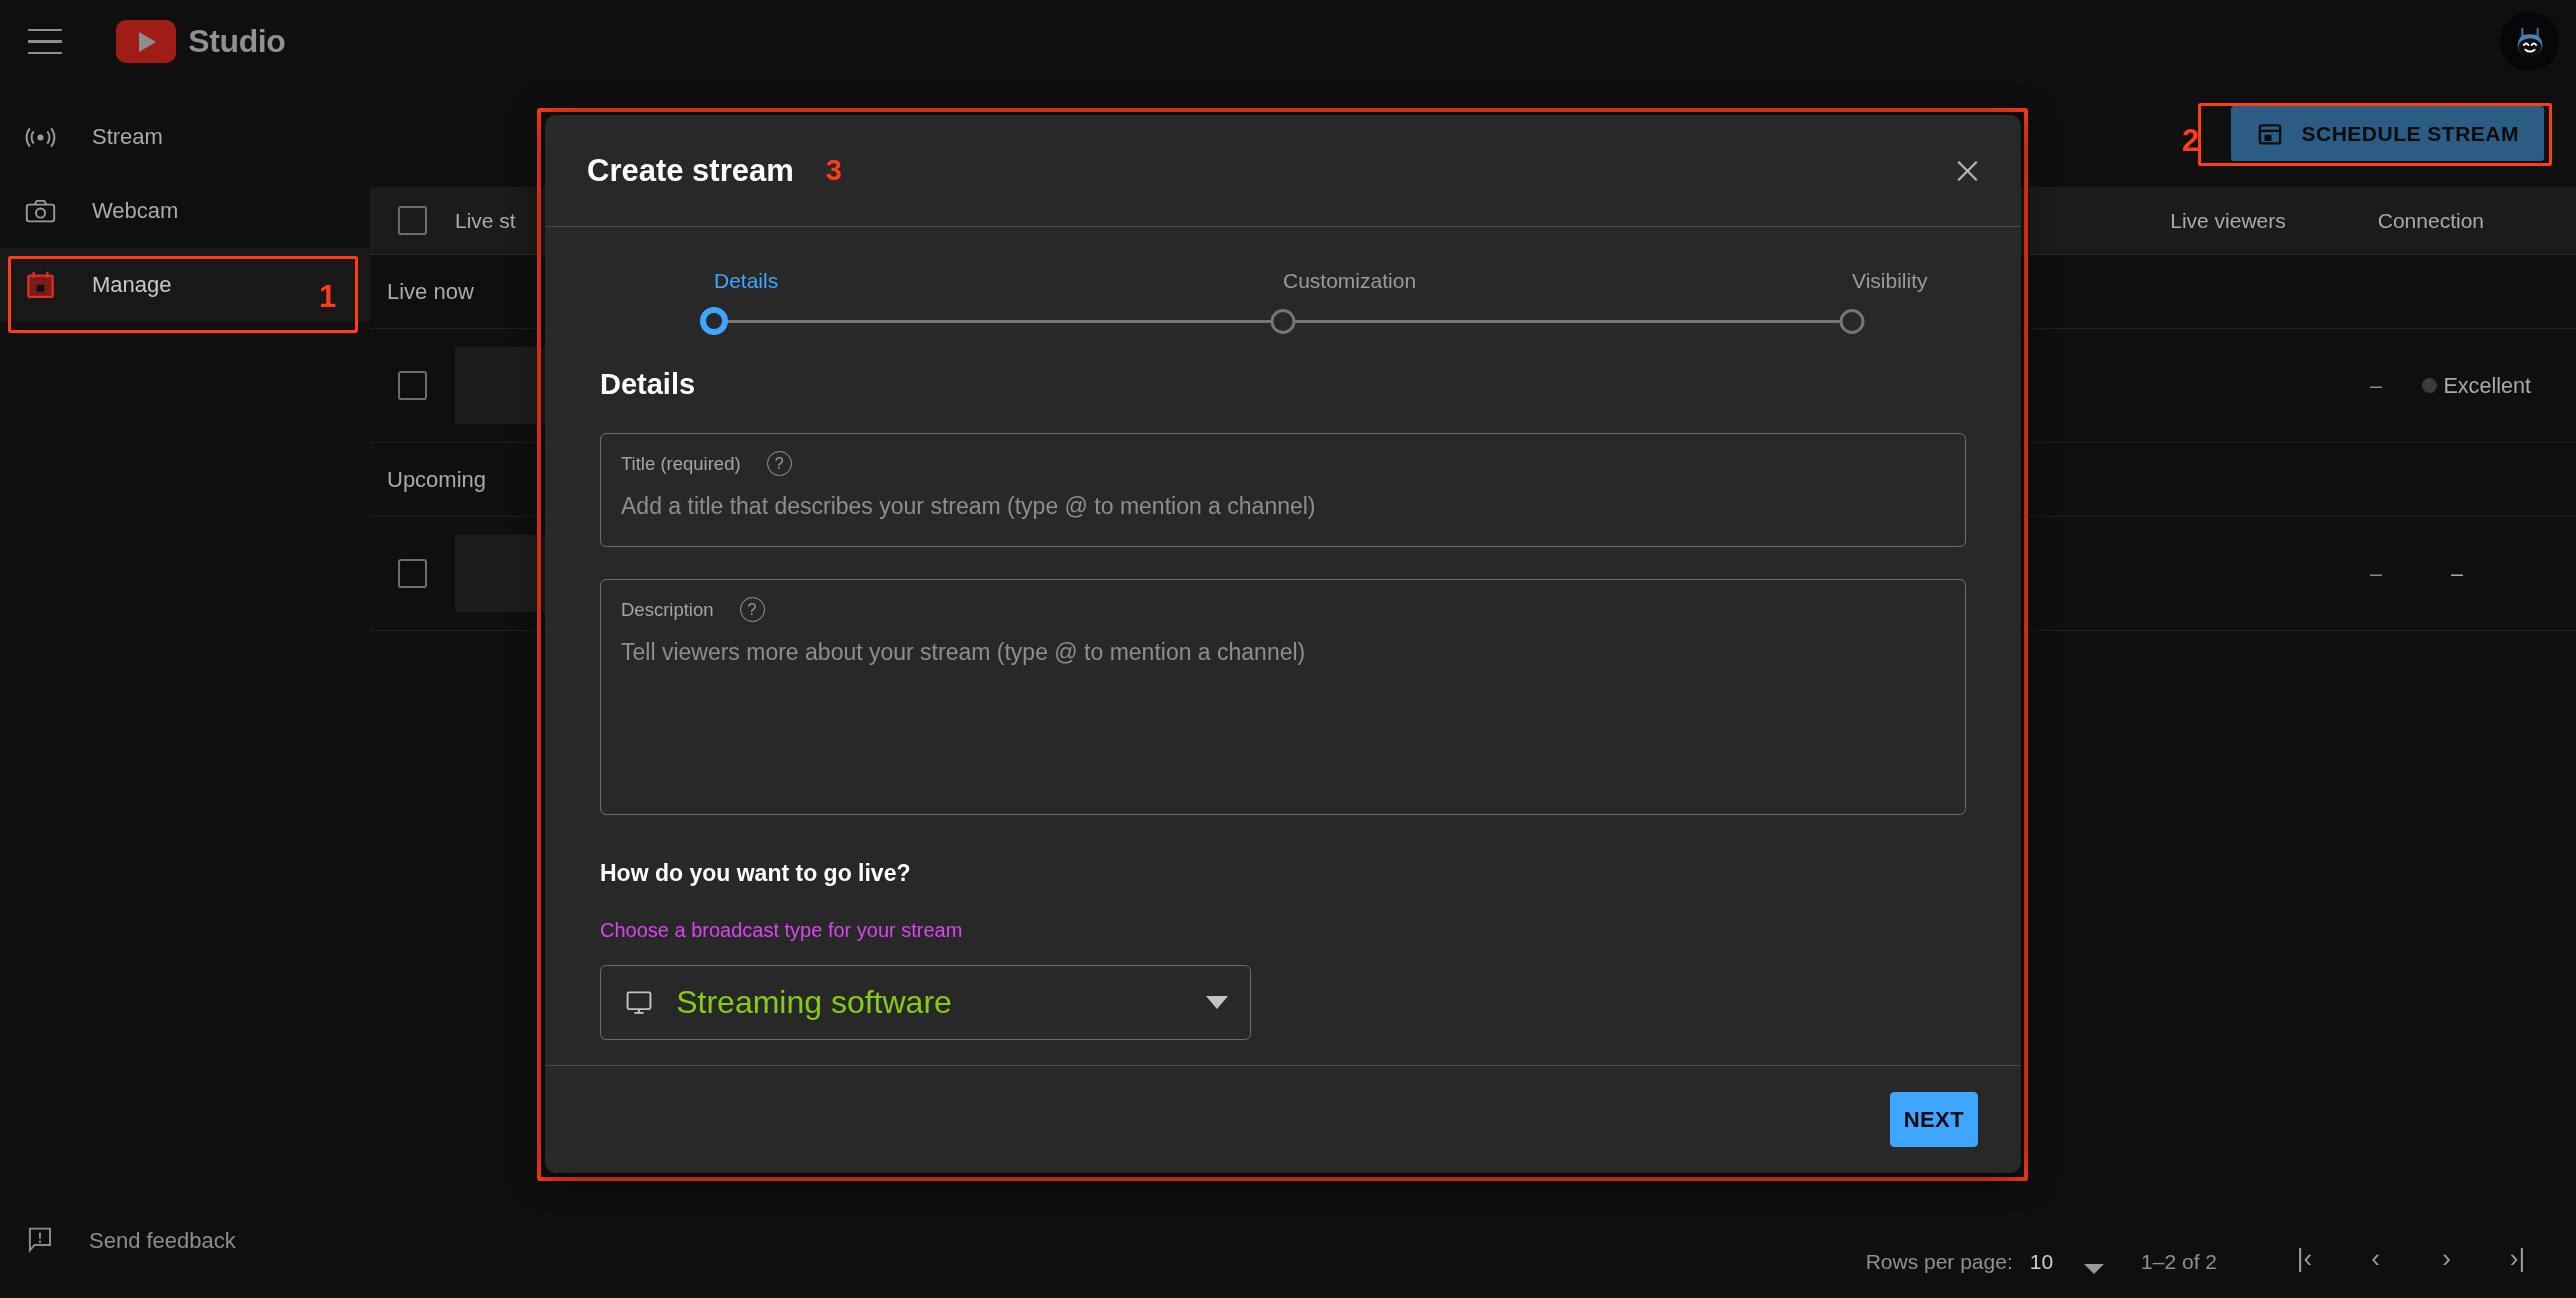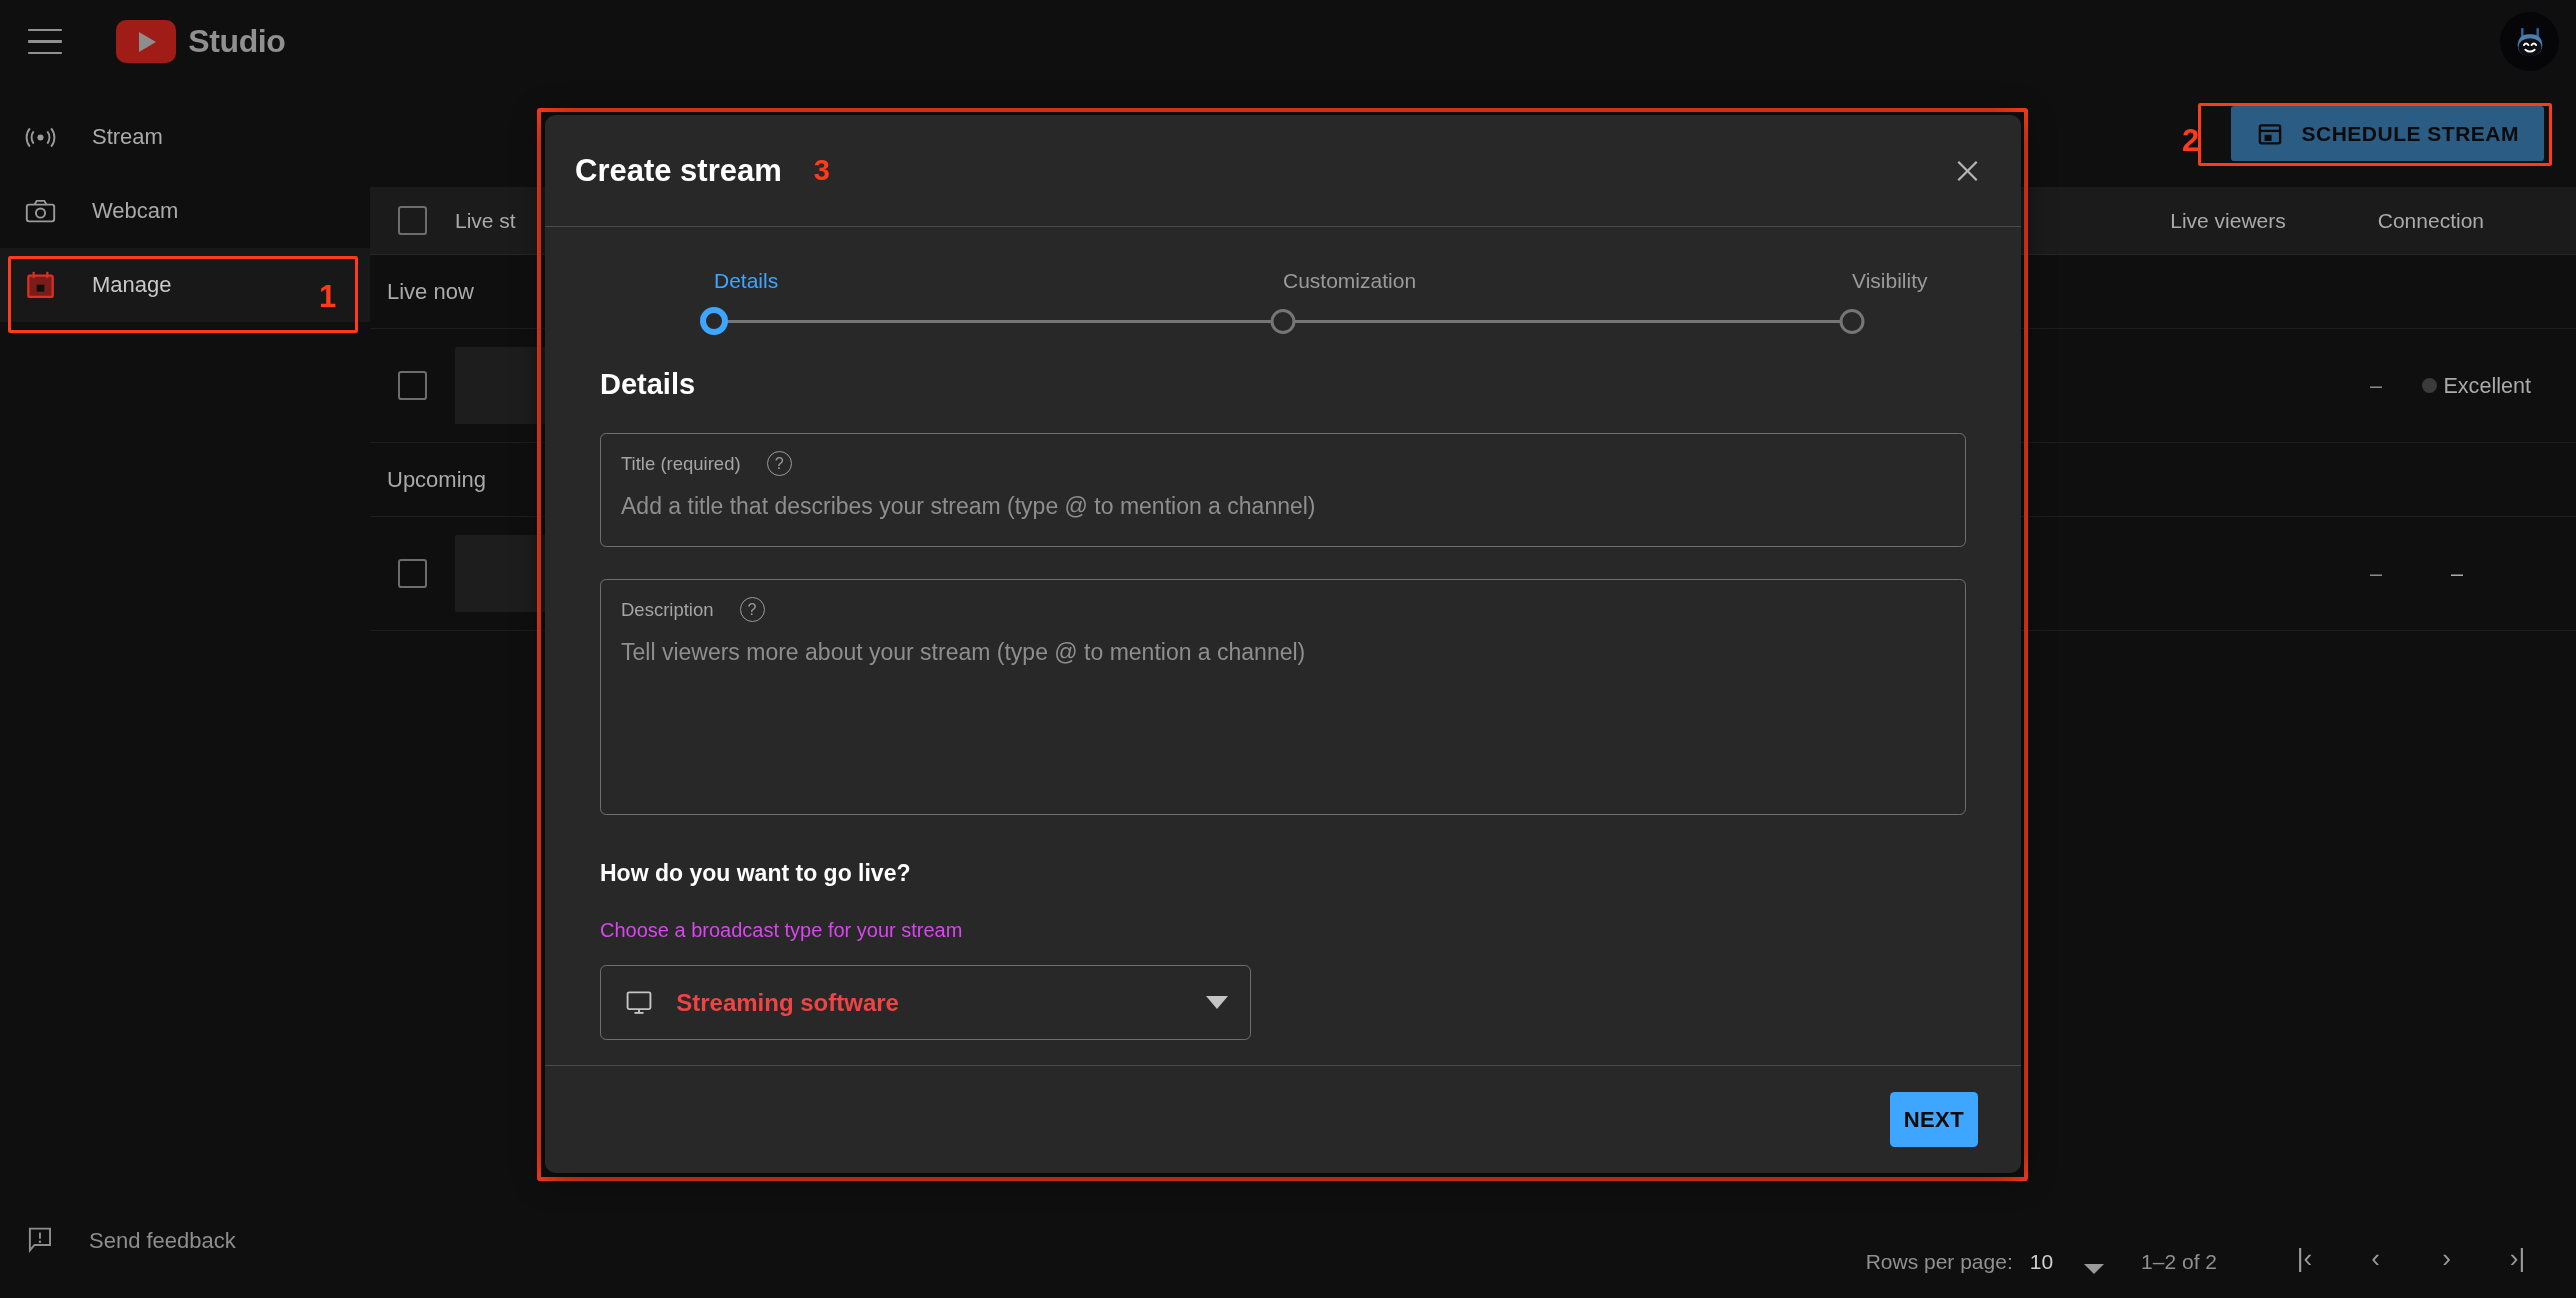--- a/index.html
+++ b/index.html
@@ -86,21 +86,21 @@
   .pager .nav { width: 71px; text-align: center; font-size: 26px; color: #9a9a9a; cursor: pointer; }
 
   
   .modal-anno { position: absolute; left: 537px; top: 108px; width: 1491px; height: 1073px;
     border: 4.6px solid #ff3b19; border-radius: 3.1px; }
   .modal { position: absolute; left: 545px; top: 115px; width: 1476px; height: 1058px;
     background: #282828; border-radius: 10.8px; overflow: hidden;
     box-shadow: 0 3.1px 31px rgba(0,0,0,0.6); }
   .modal-head { position: relative; height: 112px; border-bottom: 0.8px solid #4a4a4a;
     display: flex; align-items: center; }
-  .modal-title { margin-left: 30px; font-size: 31px; color: #fff; font-weight: bold; }
+  .modal-title { margin-left: 42px; font-size: 31px; color: #fff; font-weight: bold; }
   .modal-num { margin-left: 32px; color: #ff3b19; font-size: 29px; font-weight: bold; }
   .modal-x { position: absolute; right: 32px; top: 50%; transform: translateY(-50%);
     width: 43px; height: 43px; cursor: pointer; }
 
   
   .stepper { position: relative; margin: 42px 169px 0 169px; height: 85px; }
   .step-labels { display: flex; justify-content: space-between; }
   .step-labels span { font-size: 21px; color: #9a9a9a; width: 0; white-space: nowrap;
     display:inline-block; transform: translateX(-50%); cursor:pointer;}
   .step-labels span.on { color: #3ea6ff; }
@@ -118,21 +118,21 @@
   .field-label { font-size: 18.5px; color: #a5a5a5; display: flex; align-items: center; gap: 26px; }
   .qmark { width: 25px; height: 25px; border: 1.5px solid #9a9a9a; border-radius: 50%;
     color: #9a9a9a; font-size: 16px; display: flex; align-items: center; justify-content: center;
     cursor: pointer; }
   .field-ph { margin-top: 17px; font-size: 23px; color: #8e8e8e; }
 
   .golive-h { margin-top: 45px; font-size: 23px; color: #fff; font-weight: bold; }
   .golive-s { margin-top: 32px; font-size: 20px; color: #d946ef; }
   .select { margin-top: 23px; width: 651px; height: 75px; border: 1.5px solid #6f6f6f; border-radius: 6.2px;
     display: flex; align-items: center; padding: 0 21.6px; gap: 21.6px; cursor: pointer; }
-  .select .sv { font-size: 24px; color: #ef4444; flex: 1; font-weight: bold; }
+  .select .sv { font-size: 32px; color: #84cc16; flex: 1; }
   .select .dn { width: 0; height: 0; border-left: 11.5px solid transparent;
     border-right: 11.5px solid transparent; border-top: 13px solid #c4c4c4; }
 
   .modal-foot { position: absolute; left: 0; bottom: 0; width: 100%; height: 108px;
     border-top: 0.8px solid #4a4a4a; display: flex; align-items: center; justify-content: flex-end;
     padding-right: 43px; }
   .next-btn { background: #3ea6ff; color: #0b0b0b; border: none; border-radius: 4.6px;
     height: 55px; padding: 0 14px; font-size: 22px; font-weight: bold; letter-spacing: 0.4px;
     cursor: pointer; }
 </style>

